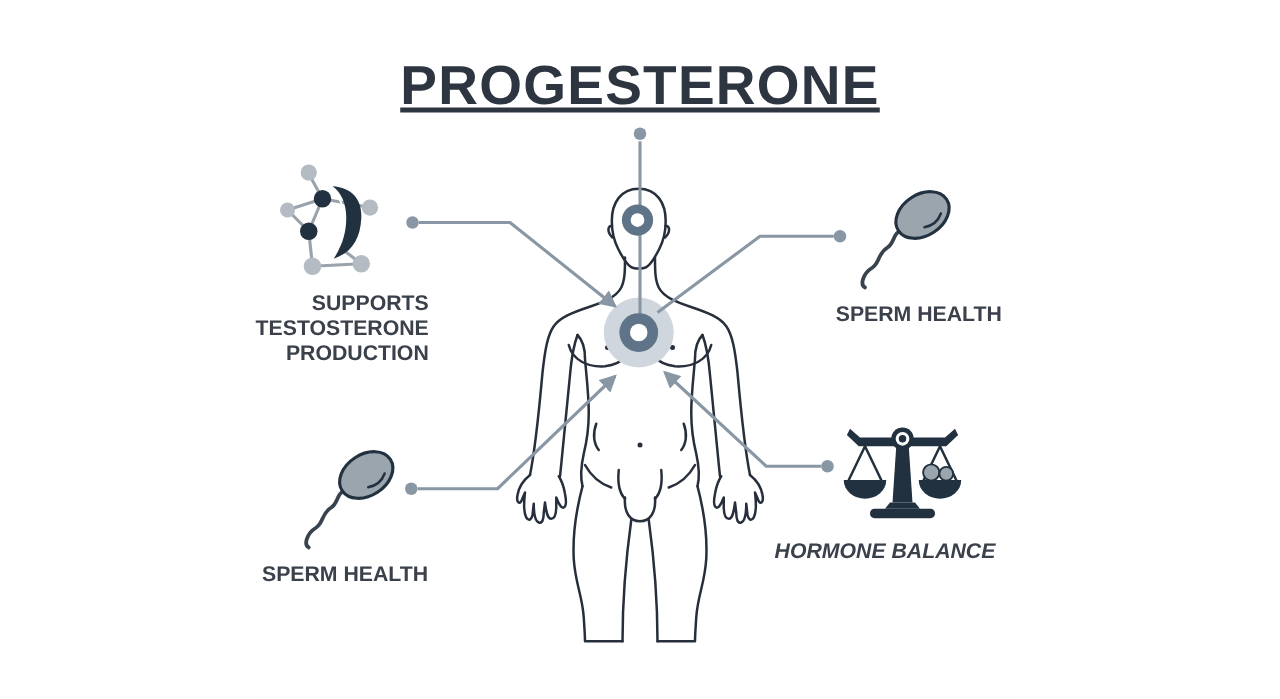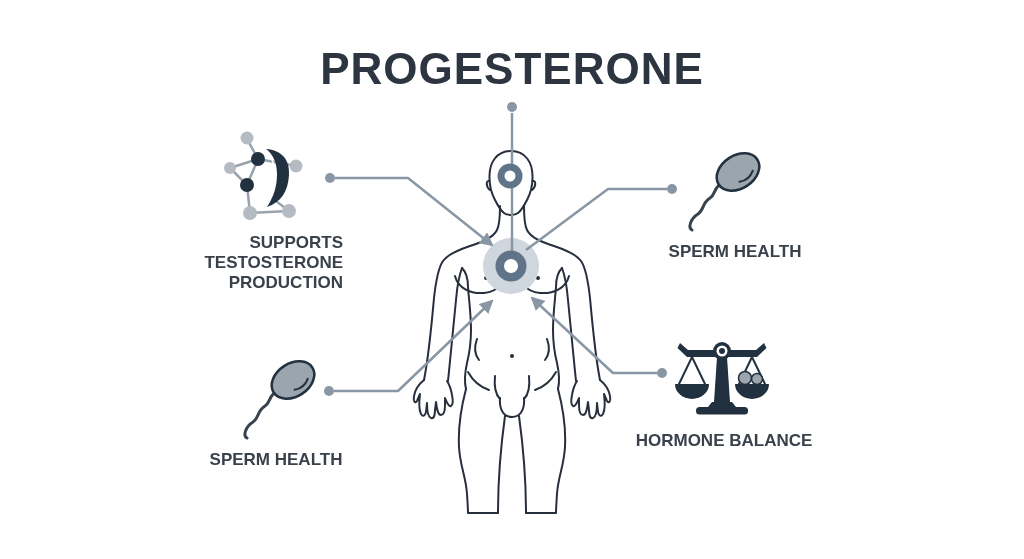--- a/index.html
+++ b/index.html
@@ -16,21 +16,21 @@
     --molecule-bond:#9aa2ab;
   }
   html,body{margin:0;padding:0;}
   body{background:#e9e9e9;font-family:"Liberation Sans",sans-serif;}
   .canvas{
     position:relative;width:1024px;height:559px;background:var(--background);
     overflow:hidden;margin:0 auto;
   }
   .title{
     position:absolute;left:0;right:0;top:44px;text-align:center;
-    font-size:44px;font-weight:700;letter-spacing:1px;color:var(--title-text);
+    font-size:44px;font-weight:700;letter-spacing:1px;color:var(--title-text);text-decoration:underline;
   }
   .label{
     position:absolute;transform:translateX(-50%);
     font-size:17px;font-weight:700;line-height:20px;color:var(--label-text);
     text-align:right;white-space:nowrap;
   }
   .label.wrap{white-space:normal;width:150px;}
   svg.diagram{position:absolute;left:0;top:0;}
   
   .body-stroke{fill:none;stroke:var(--body-outline);stroke-width:2;stroke-linecap:round;stroke-linejoin:round;}
@@ -201,14 +201,14 @@
   </svg>
 
   <div class="title">PROGESTERONE</div>
 
   <div class="label wrap" style="left:268px;top:233px;">SUPPORTS TESTOSTERONE PRODUCTION</div>
 
   <div class="label" style="left:735px;top:242px;">SPERM HEALTH</div>
 
   <div class="label" style="left:276px;top:450px;">SPERM HEALTH</div>
 
-  <div class="label" style="left:724px;top:431px;">HORMONE BALANCE</div>
+  <div class="label" style="left:708px;top:431px;font-style:italic;">HORMONE BALANCE</div>
 </div>
 
 </body></html>

